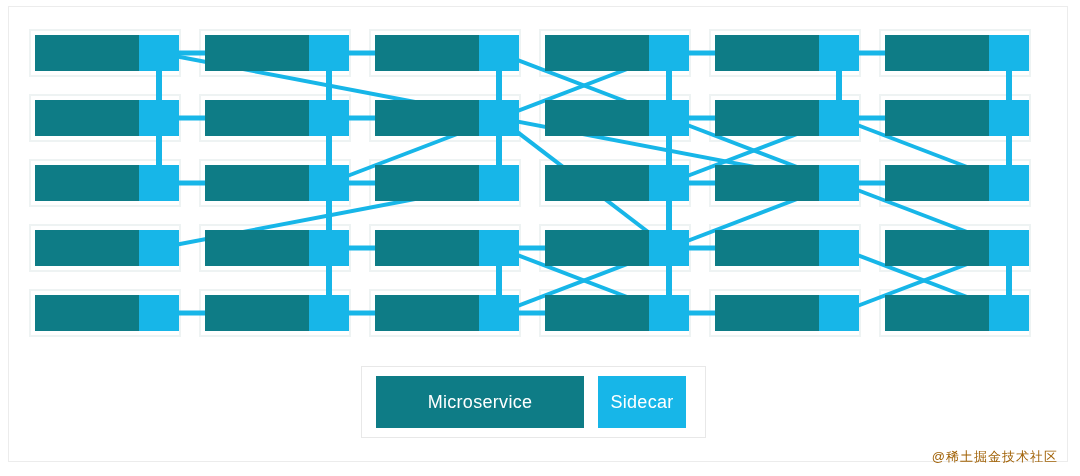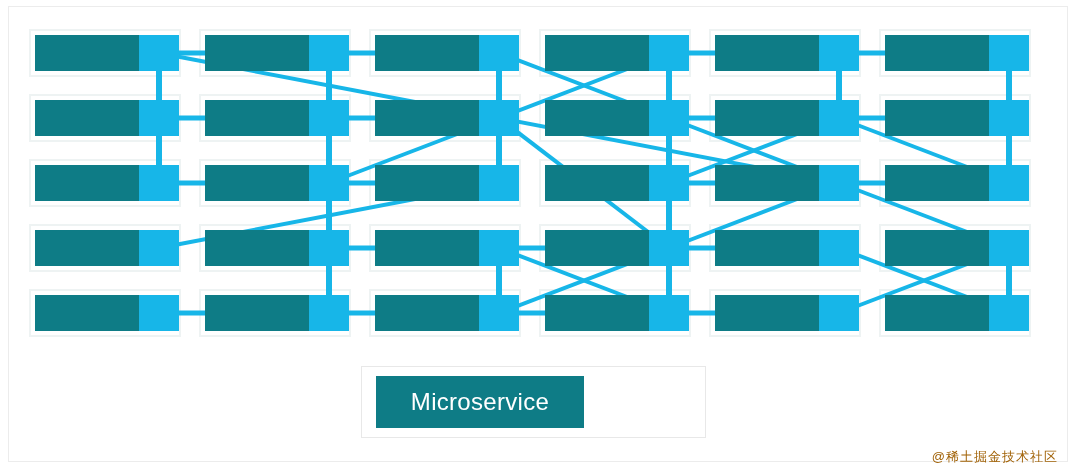--- a/index.html
+++ b/index.html
@@ -46,21 +46,21 @@
     align-items: center;
     gap: 14px;
     padding: 0 14px;
   }
   .legend-chip {
     height: 52px;
     display: flex;
     align-items: center;
     justify-content: center;
     color: #ffffff;
-    font-size: 24px;
+    font-size: 18px;
     letter-spacing: 0.3px;
     box-sizing: border-box;
   }
   #legend-microservice {
     width: 208px;
     background: #0E7C86;
   }
   #legend-sidecar {
     width: 88px;
     background: #17B6E8;
@@ -231,17 +231,20 @@
         <rect x="819" y="295" width="40" height="36" fill="#17B6E8"></rect>
         <rect x="885" y="295" width="104" height="36" fill="#0E7C86"></rect>
         <rect x="989" y="295" width="40" height="36" fill="#17B6E8"></rect>
       </g>
   </svg>
 
   <div id="legend-box">
     <div class="legend-chip" id="legend-microservice">
       <span>Microservice</span>
     </div>
+    <div class="legend-chip" id="legend-sidecar">
+      <span>Sidecar</span>
+    </div>
   </div>
 
   <div id="watermark">@稀土掘金技术社区</div>
 
 </div>
 
 </body></html>

